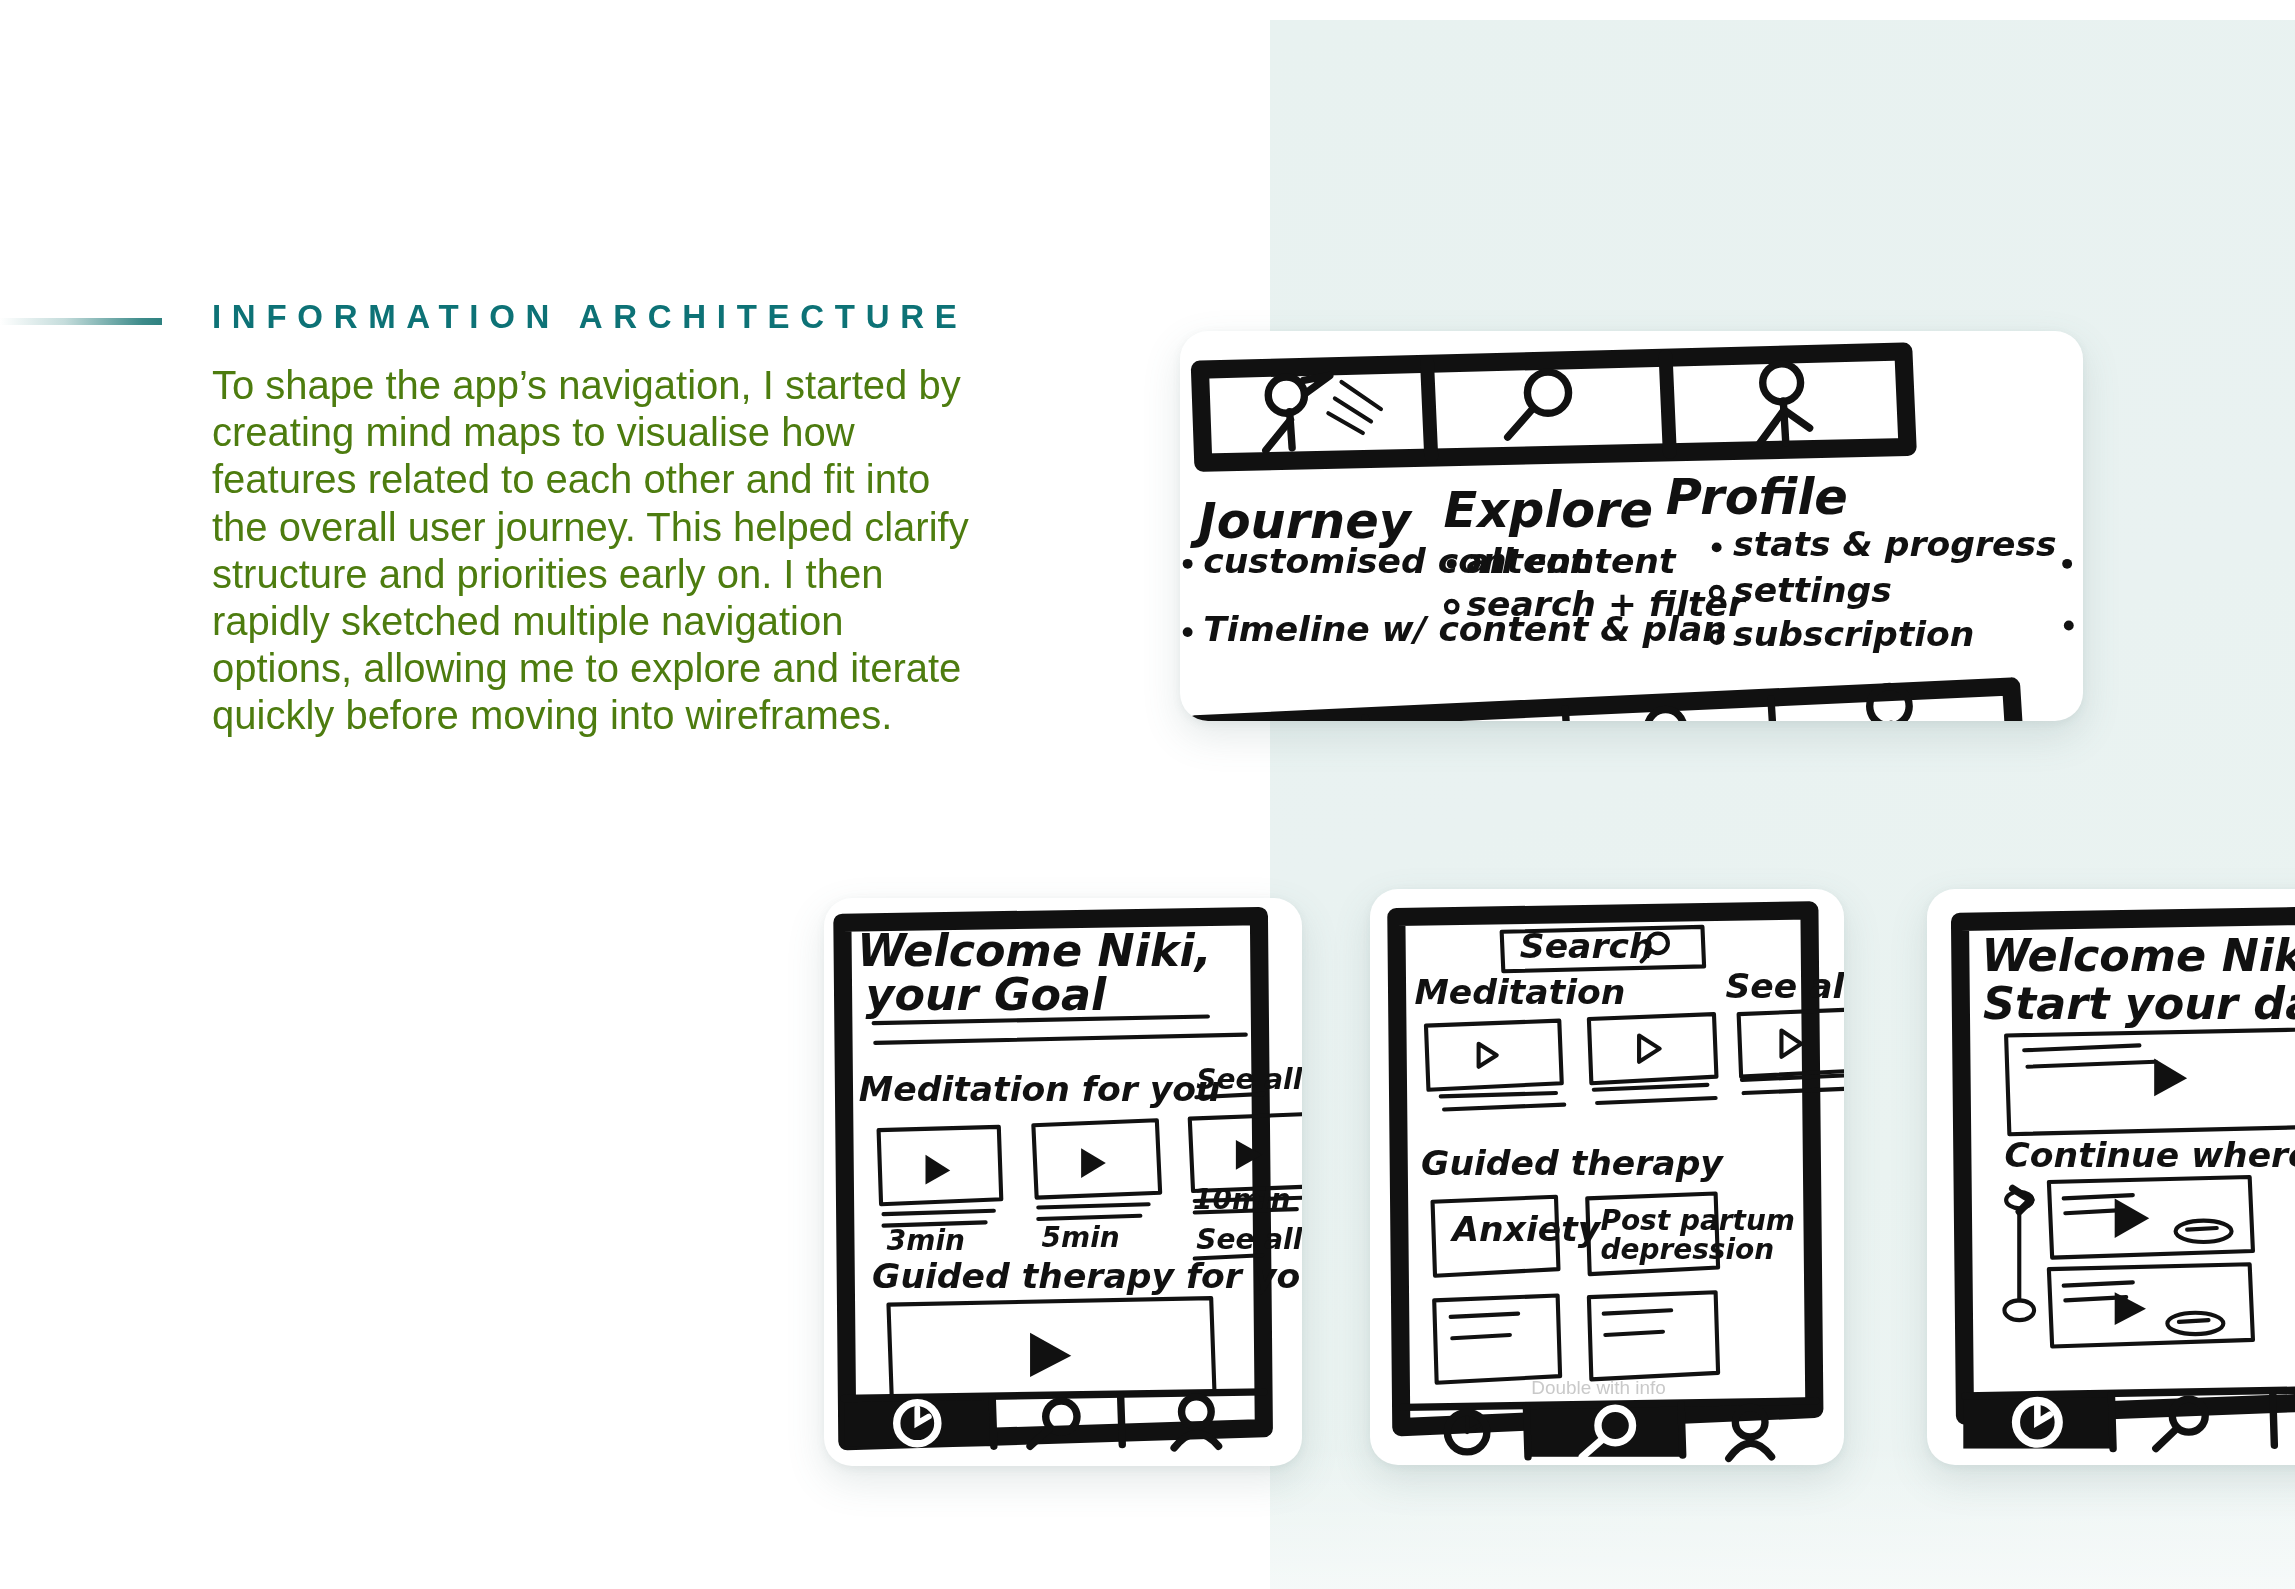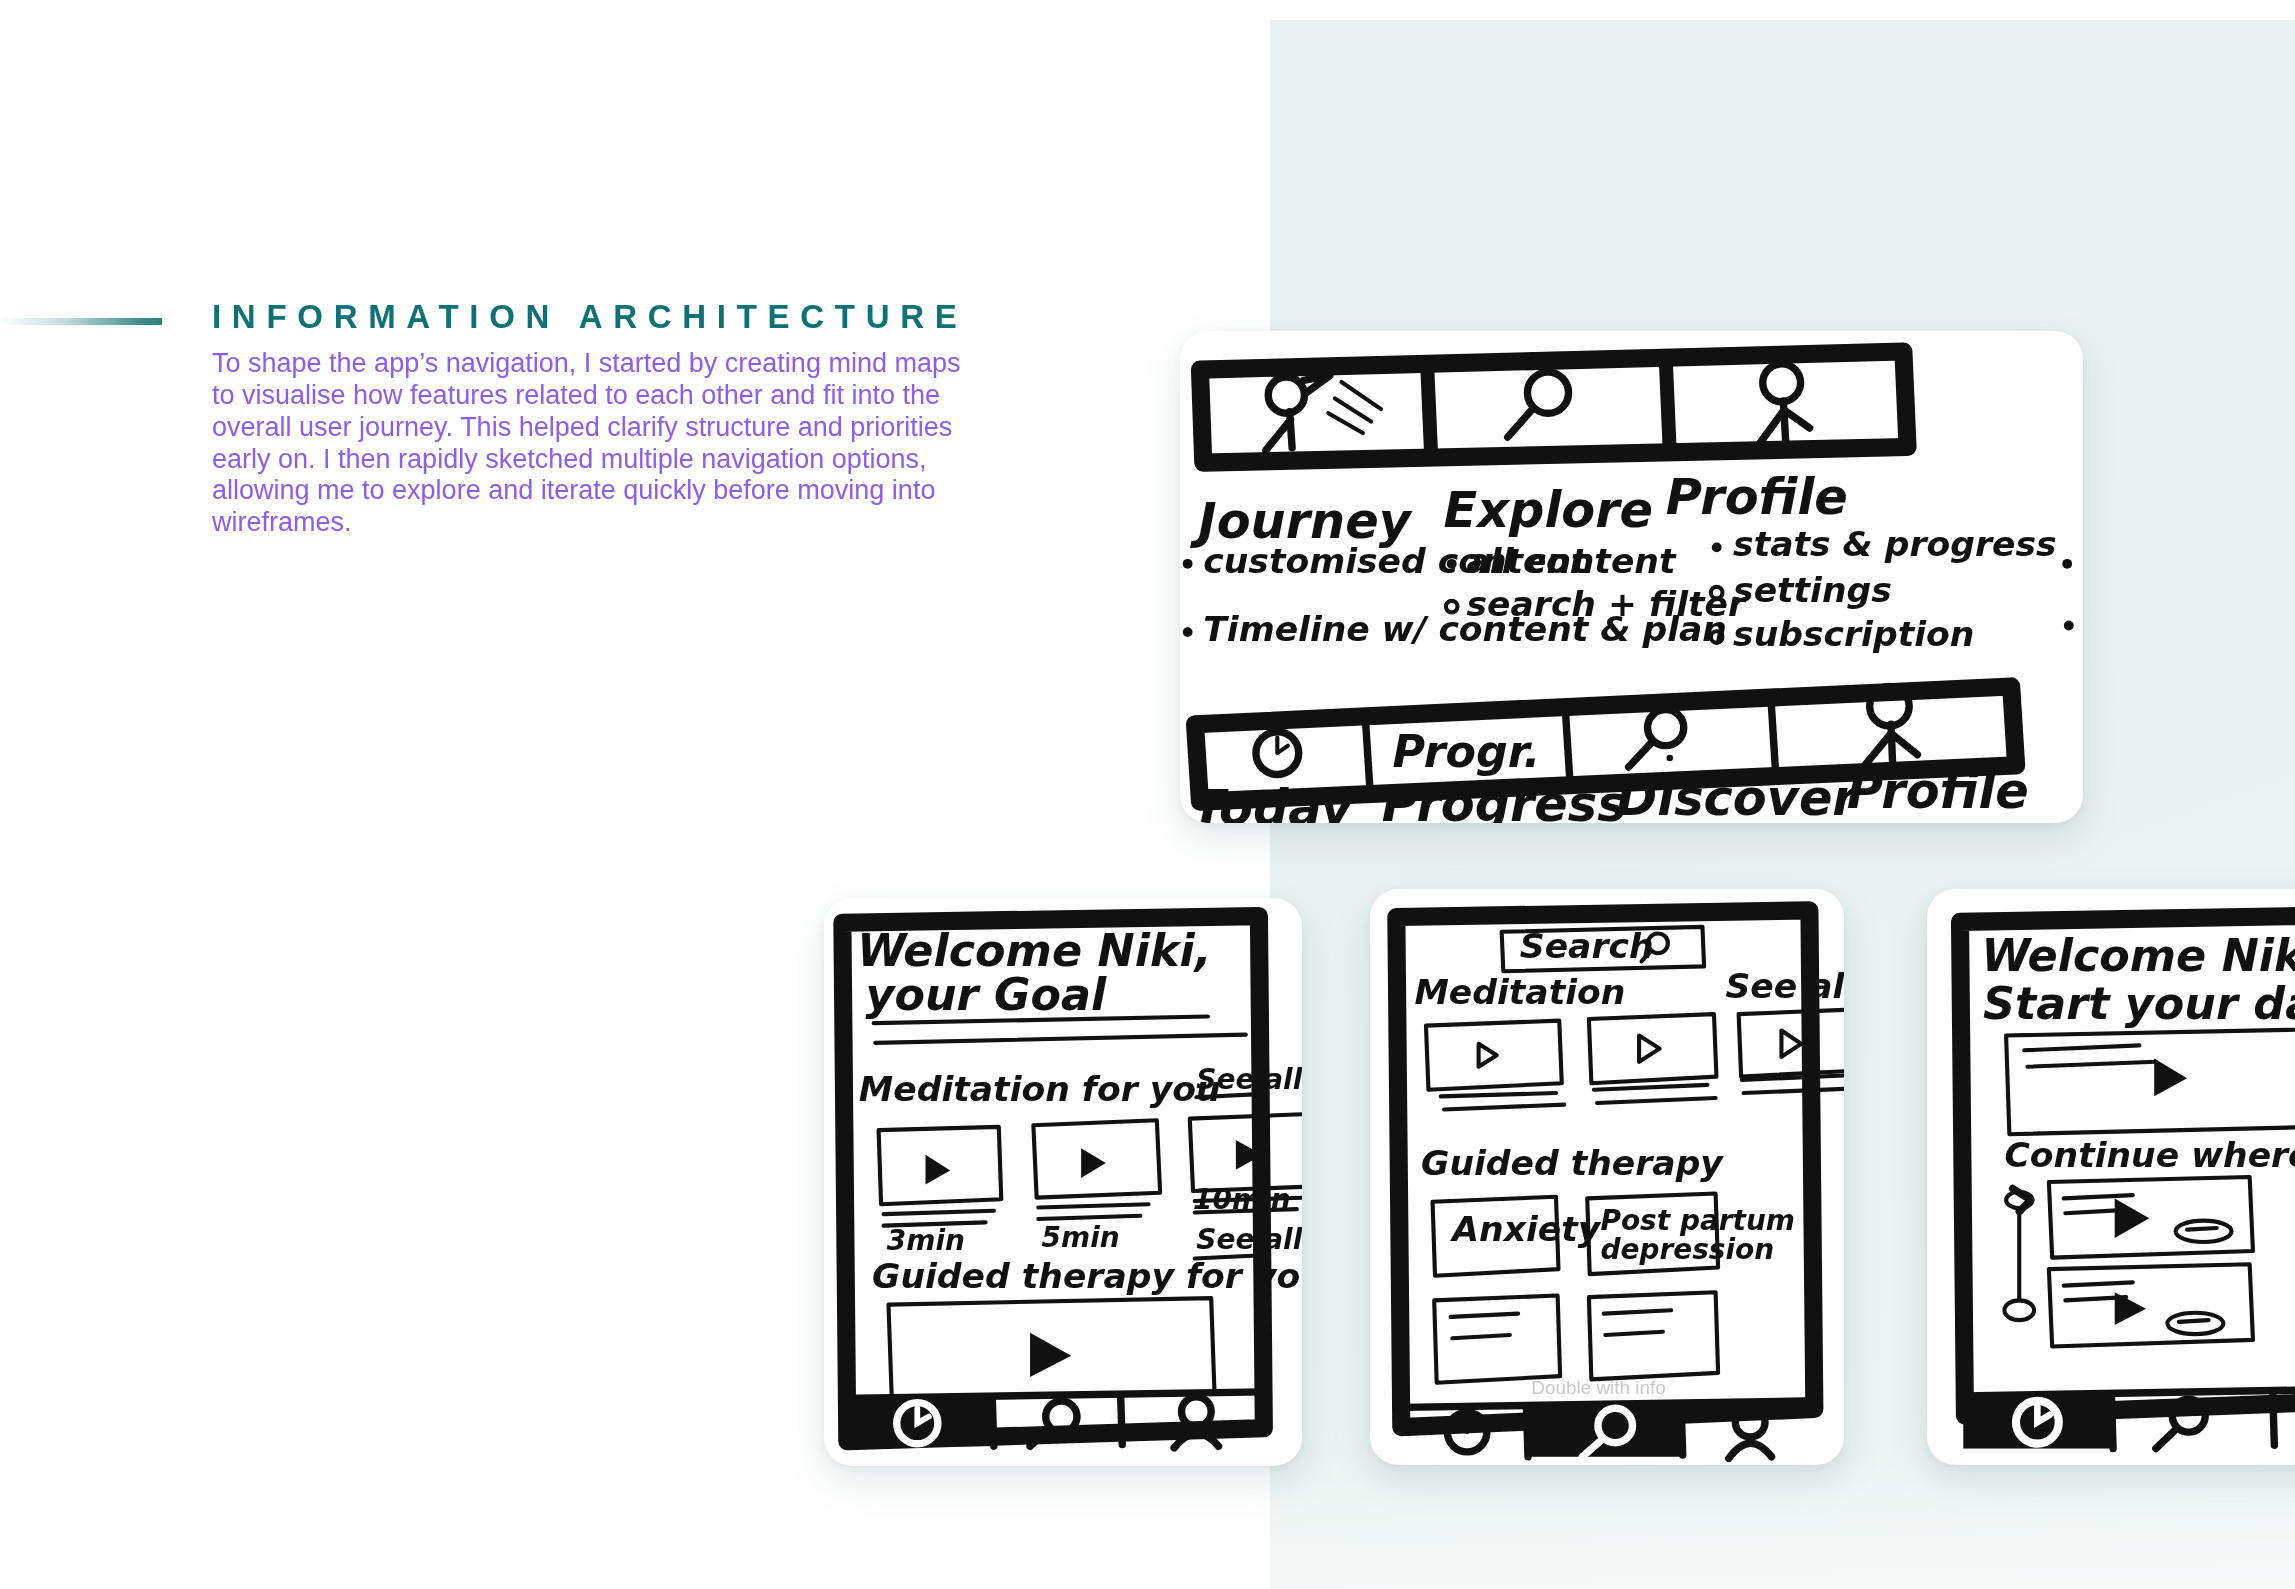--- a/index.html
+++ b/index.html
@@ -27,22 +27,22 @@
   .rule{
     position:absolute;left:0px;top:298px;width:162px;height:7.4px;
     background:linear-gradient(to right,rgba(255,255,255,0) 0%,rgba(125,178,176,.45) 40%,#3d8b8a 88%,#2e8180 100%);
   }
   .eyebrow{
     position:absolute;left:212px;top:278px;
     font-size:33px;font-weight:700;letter-spacing:10.7px;
     color:#0d7276;white-space:nowrap;
   }
   .body-copy{
-    position:absolute;left:212px;top:328px;width:774px;
-    font-size:27px;line-height:1.18;color:#8b5cf6;font-weight:400;
+    position:absolute;left:212px;top:342px;width:774px;
+    font-size:40px;line-height:1.18;color:#4d7c0f;font-weight:400;
   }
   .body-copy p{margin:0;}
 
   
   .card{
     position:absolute;background:#ffffff;border-radius:28px;
     box-shadow:0 15px 38px rgba(90,120,118,.16), 0 2.5px 8.2px rgba(90,120,118,.08);
     overflow:hidden;
   }
   .sketch{position:absolute;inset:0;}
@@ -61,21 +61,21 @@
   .hw-xl{font-size:60px;}
   .ink{stroke:#111;fill:none;stroke-linecap:round;stroke-linejoin:round;}
   .ink-thin{stroke-width:5;}
   .ink-med{stroke-width:9;}
   .ink-thick{stroke-width:17;}
   .ink-xthick{stroke-width:22;}
   .fill-ink{fill:#111;stroke:none;}
   .ghost{fill:#c9c9c9;font-family:"Liberation Sans",sans-serif;font-size:23px;font-style:normal;font-weight:400;}
 
   
-  #card-mindmap{left:1180px;top:311px;width:903px;height:492px;}
+  #card-mindmap{left:1180px;top:311px;width:903px;height:390px;}
   #card-phone-1{left:824px;top:878px;width:478px;height:568px;}
   #card-phone-2{left:1370px;top:869px;width:474px;height:576px;}
   #card-phone-3{left:1927px;top:869px;width:461px;height:576px;}
 </style>
 </head>
 <body>
 
 <div id="stage">
 
   <div class="tint-panel"></div>

